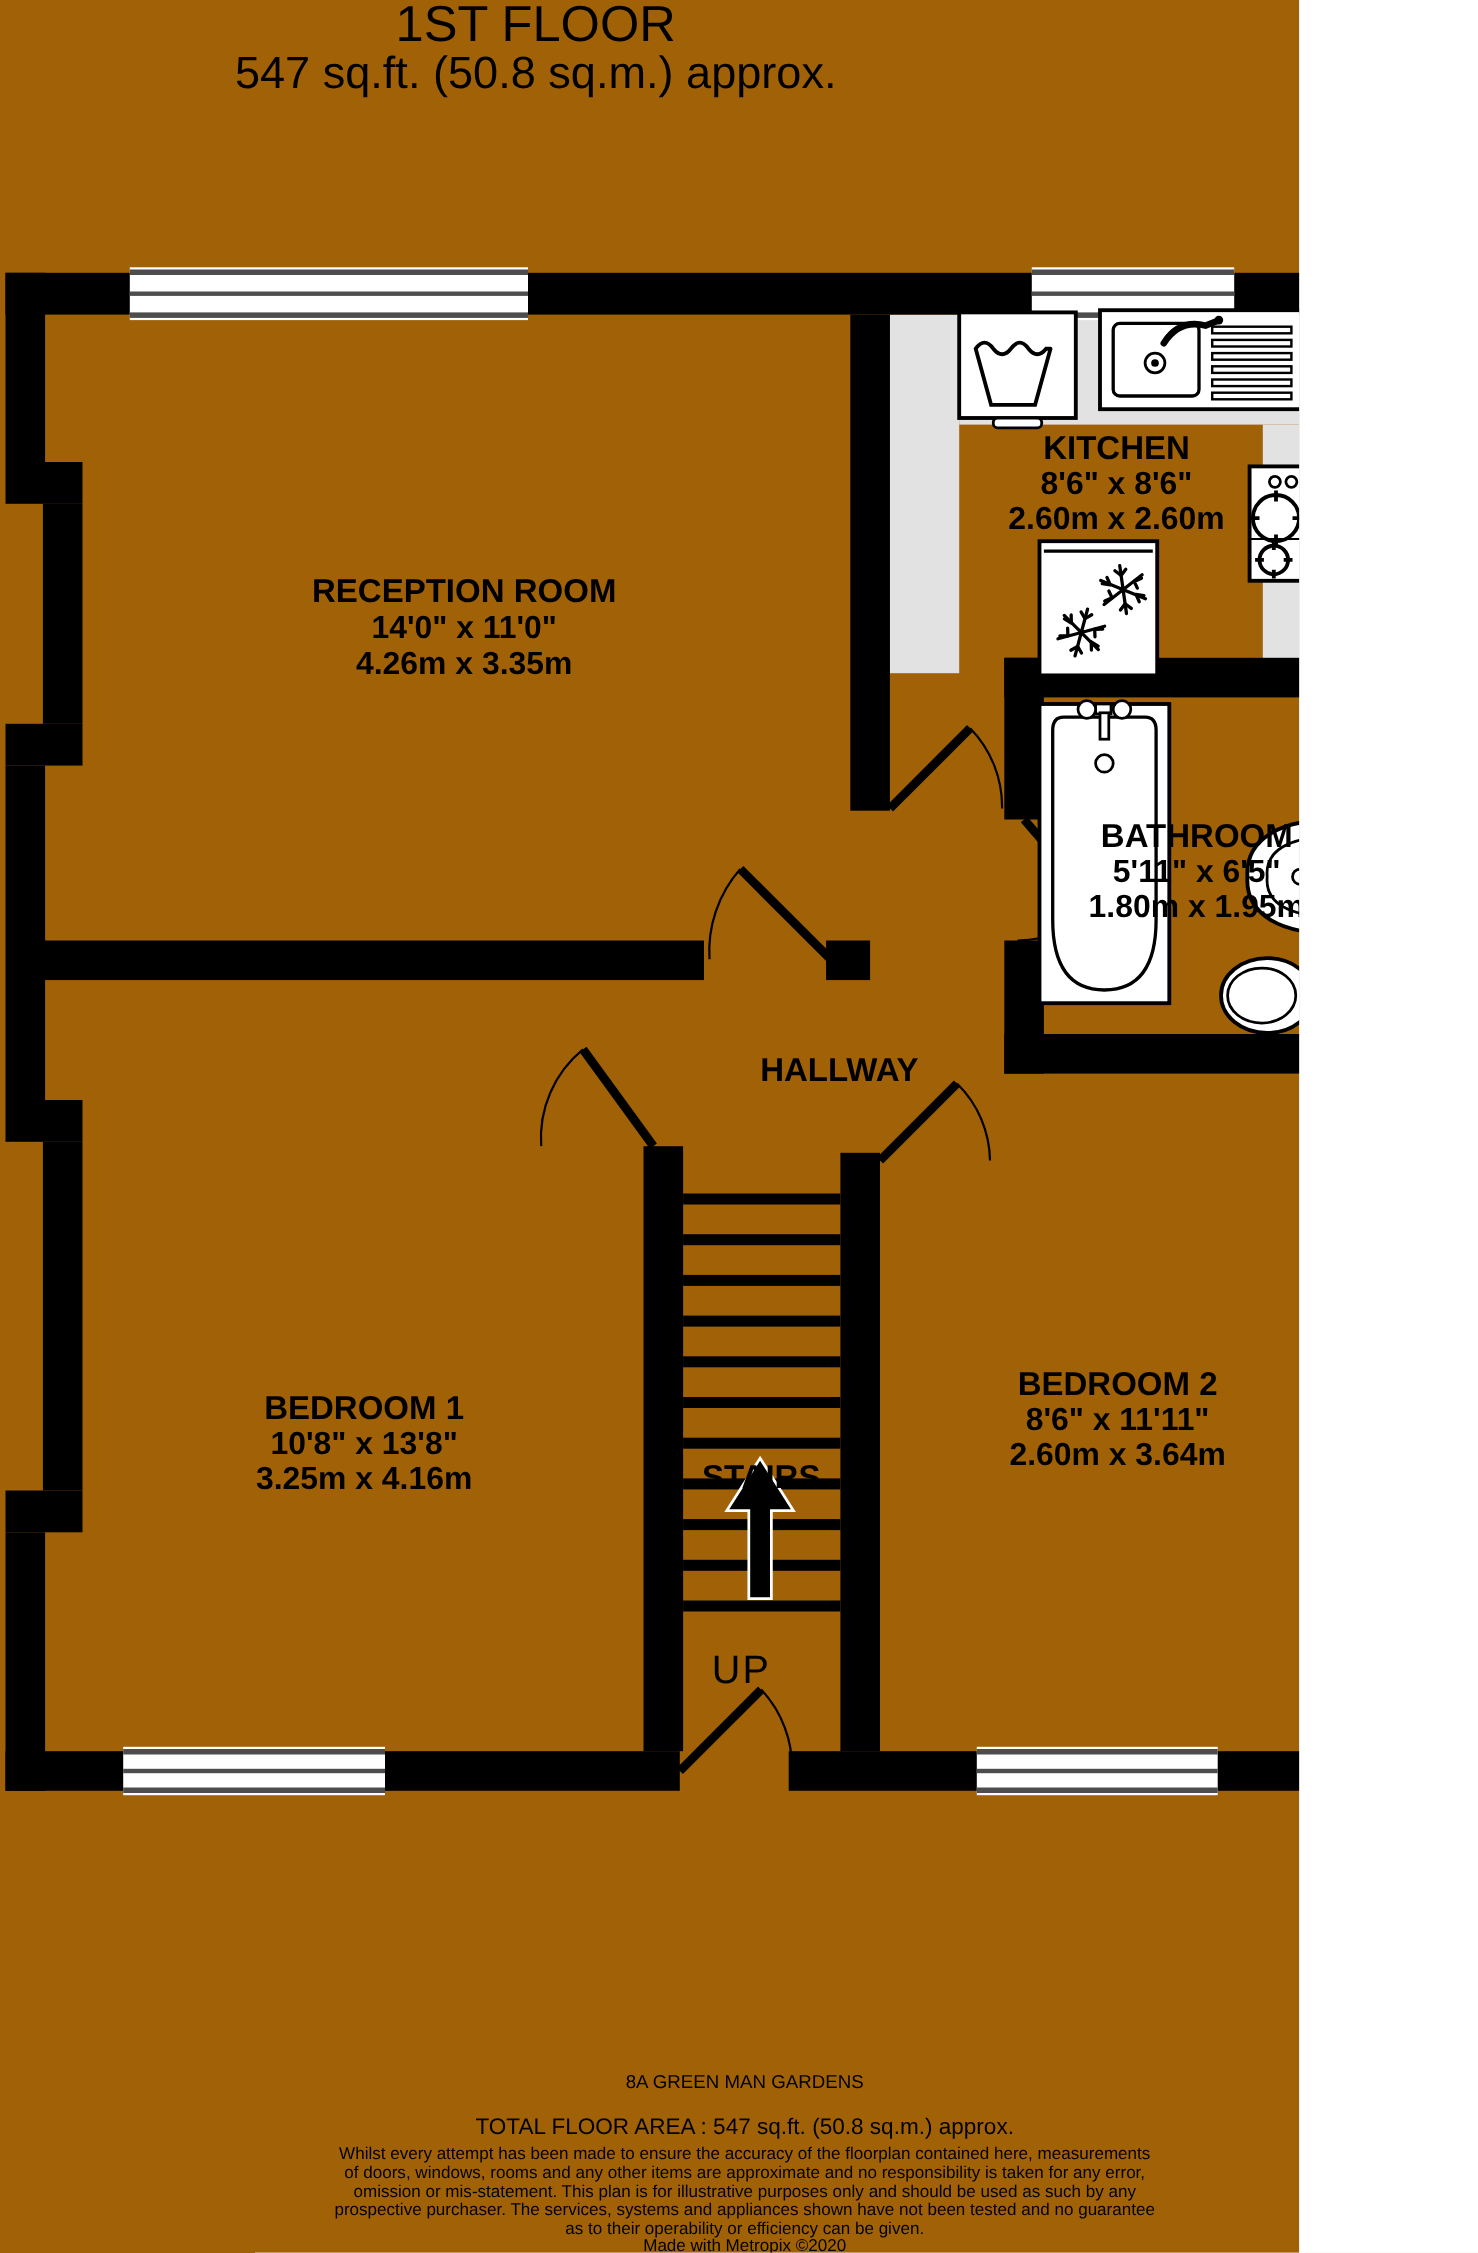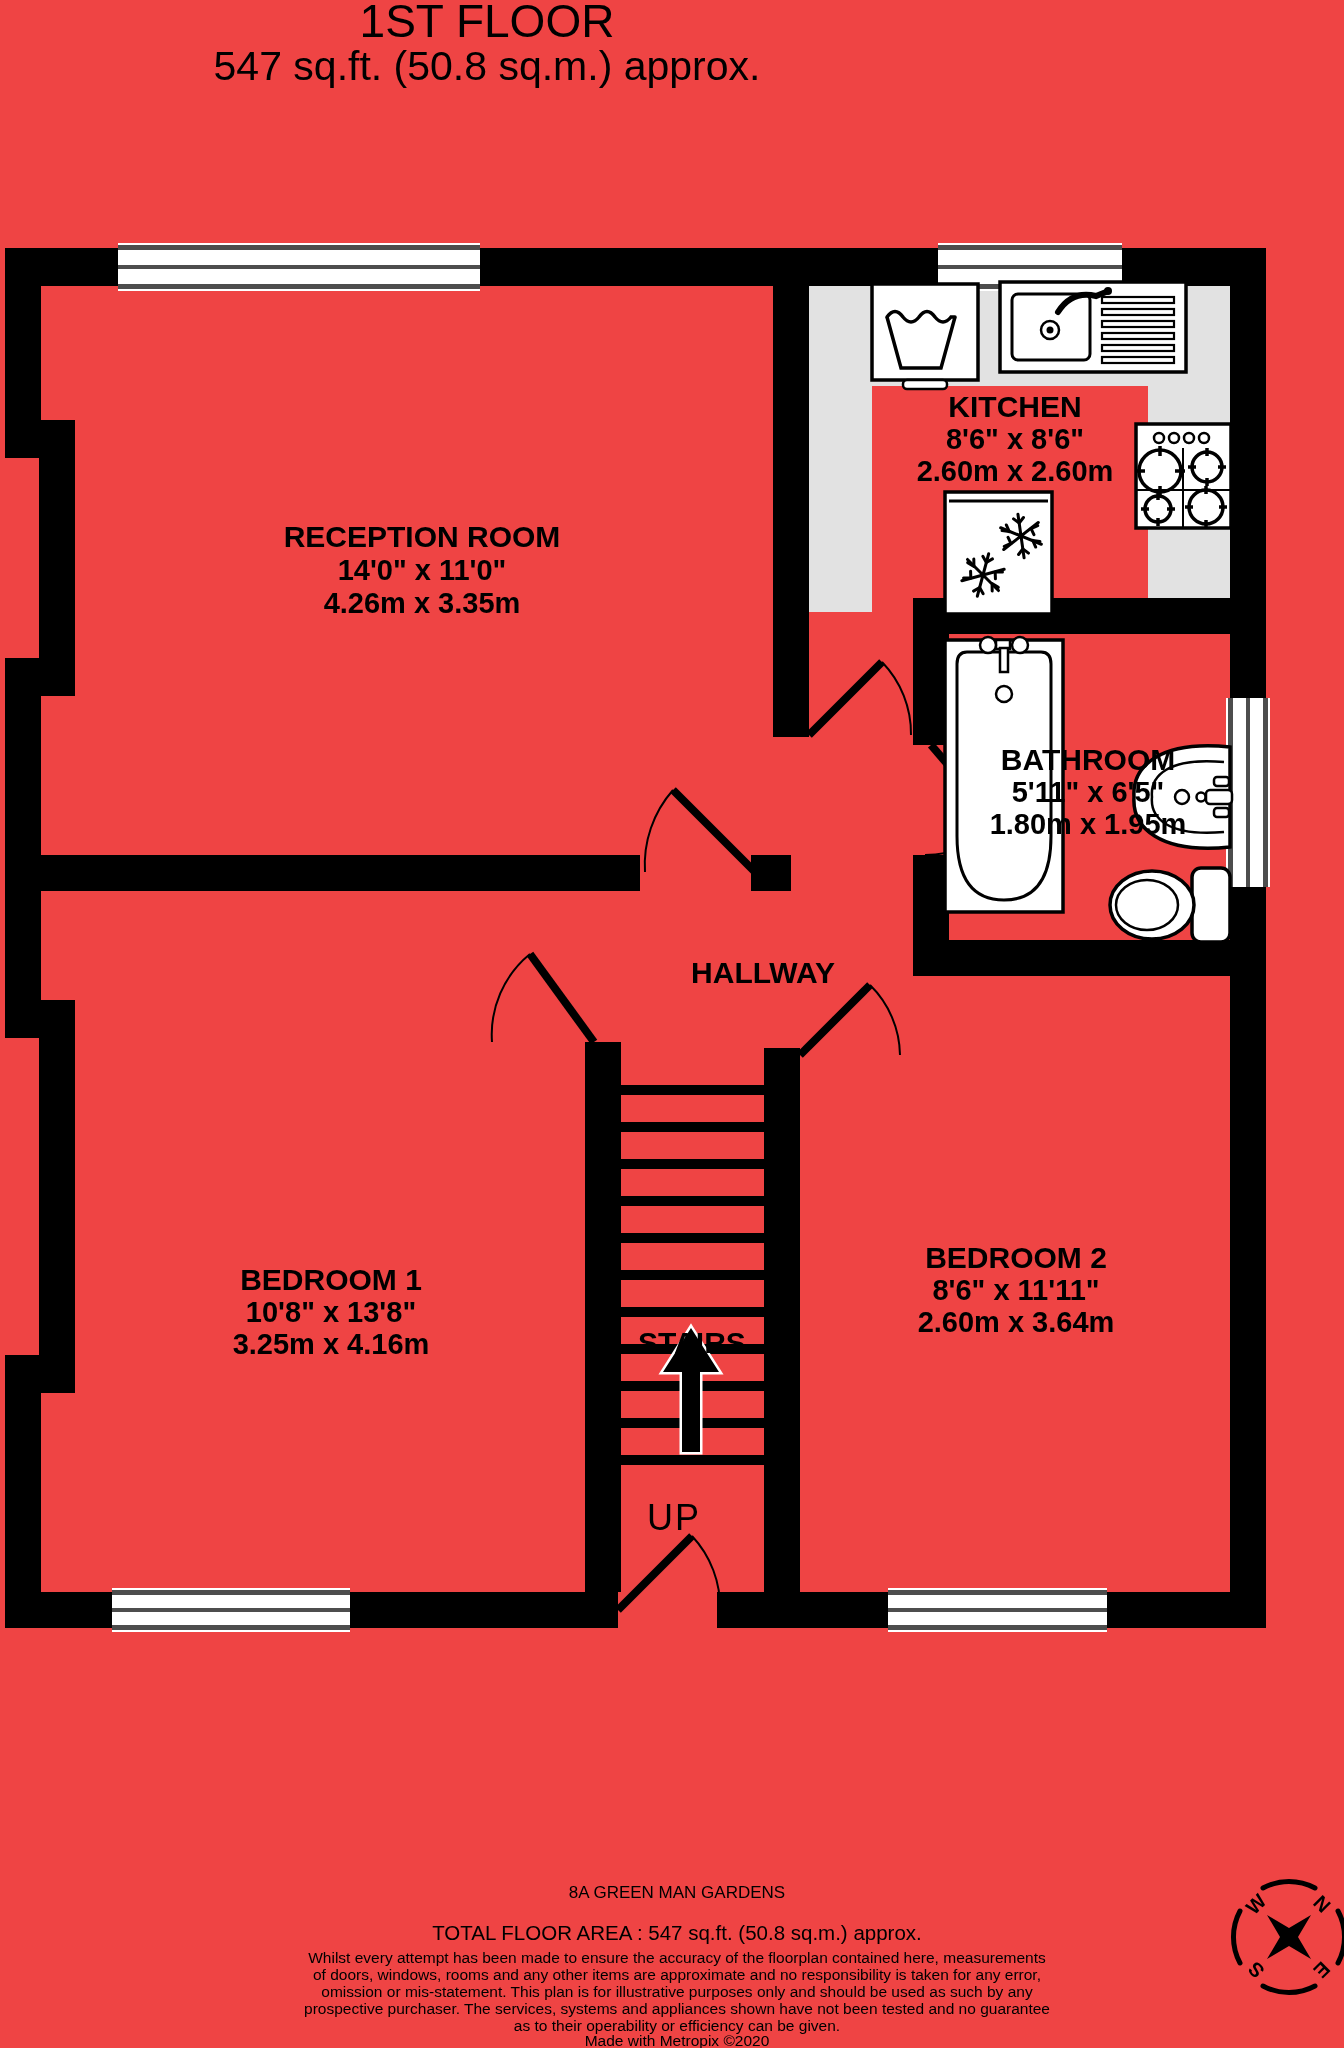--- a/index.html
+++ b/index.html
@@ -1,16 +1,16 @@
 <!DOCTYPE html>
 <html><head>
 <meta charset="utf-8">
 <style>
   html,body{margin:0;padding:0;background:#fff;}
-  #page{position:relative;width:1344px;height:2048px;background:#ef4444;overflow:hidden;
+  #page{position:relative;width:1181px;height:2048px;background:#a16207;overflow:hidden;
         font-family:"Liberation Sans",sans-serif;}
   svg{display:block;}
   text{fill:#000;font-family:"Liberation Sans",sans-serif;}
   .room-name,.room-dim{font-weight:bold;font-size:30px;}
   .room-dim{font-size:29px;}
   .mid{text-anchor:middle;}
 </style>
 </head>
 <body>
 

